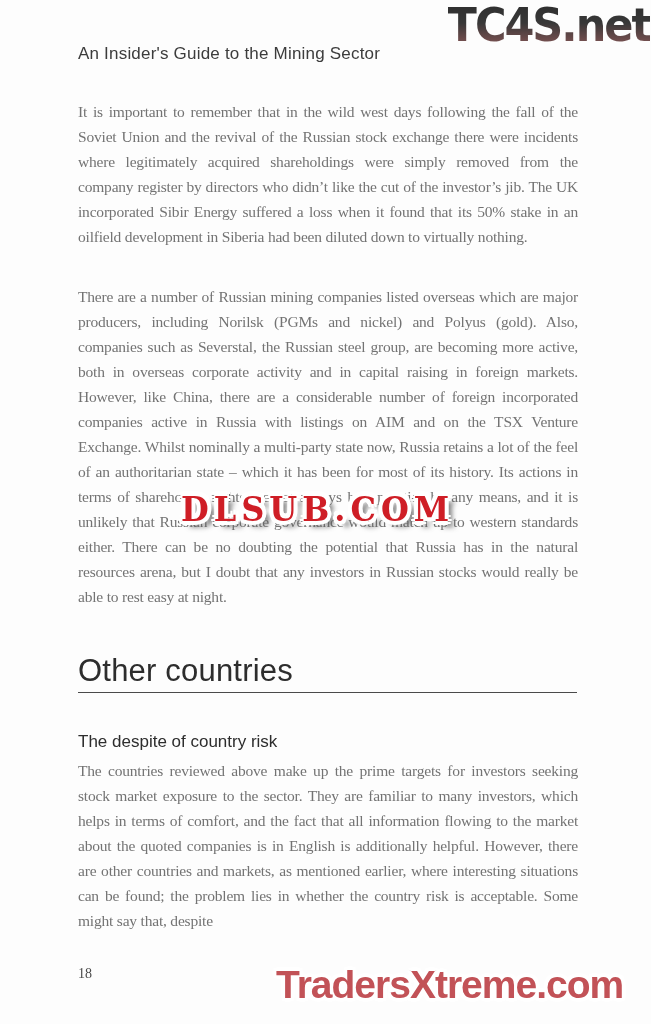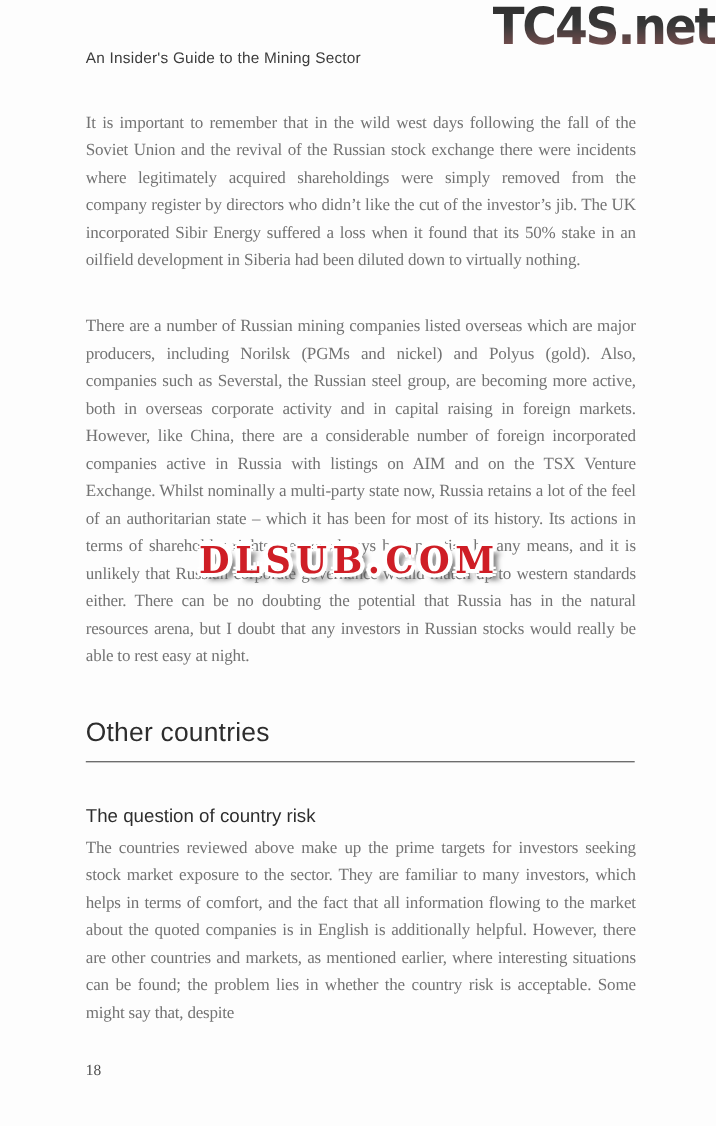--- a/index.html
+++ b/index.html
@@ -15,21 +15,21 @@
     background: #fdfdfd;
     overflow: hidden;
   }
 
   
   .running-title {
     position: absolute;
     left: 78px;
     top: 44px;
     font-family: "Liberation Sans", sans-serif;
-    font-size: 14px;
+    font-size: 17px;
     letter-spacing: 0.2px;
     color: #3c3c3c;
   }
   .tc4s-logo {
     position: absolute;
     right: 1px;
     top: 1px;
     font-family: "DejaVu Sans", sans-serif;
     font-weight: bold;
     font-size: 43px;
@@ -61,21 +61,21 @@
   .par-3 { top: 758px; }
 
   
   .section-heading {
     position: absolute;
     left: 78px;
     top: 653px;
     margin: 0;
     font-family: "Liberation Sans", sans-serif;
     font-weight: normal;
-    font-size: 24px;
+    font-size: 31px;
     color: #2d2d2d;
     letter-spacing: 0.2px;
   }
   .section-rule {
     position: absolute;
     left: 78px;
     top: 692px;
     width: 499px;
     height: 0;
     border: none;
@@ -153,22 +153,23 @@
   <div class="tc4s-logo">TC4S.net</div>
 
   <p class="body-par par-1">It is important to remember that in the wild west days following the fall of the Soviet Union and the revival of the Russian stock exchange there were incidents where legitimately acquired shareholdings were simply removed from the company register by directors who didn’t like the cut of the investor’s jib. The UK incorporated Sibir Energy suffered a loss when it found that its 50% stake in an oilfield development in Siberia had been diluted down to virtually nothing.</p>
 
   <p class="body-par par-2">There are a number of Russian mining companies listed overseas which are major producers, including Norilsk (PGMs and nickel) and Polyus (gold). Also, companies such as Severstal, the Russian steel group, are becoming more active, both in overseas corporate activity and in capital raising in foreign markets. However, like China, there are a considerable number of foreign incorporated companies active in Russia with listings on AIM and on the TSX Venture Exchange. Whilst nominally a multi-party state now, Russia retains a lot of the feel of an authoritarian state – which it has been for most of its history. Its actions in terms of shareholder rights are not always best practice by any means, and it is unlikely that Russian corporate governance would match up to western standards either. There can be no doubting the potential that Russia has in the natural resources arena, but I doubt that any investors in Russian stocks would really be able to rest easy at night.</p>
 
   <h1 class="section-heading">Other countries</h1>
 
   <hr class="section-rule">
 
-  <h2 class="subsection-heading">The question of country risk</h2>
+  <h2 class="subsection-heading">The despite of country risk</h2>
 
   <p class="body-par par-3">The countries reviewed above make up the prime targets for investors seeking stock market exposure to the sector. They are familiar to many investors, which helps in terms of comfort, and the fact that all information flowing to the market about the quoted companies is in English is additionally helpful. However, there are other countries and markets, as mentioned earlier, where interesting situations can be found; the problem lies in whether the country risk is acceptable. Some might say that, despite</p>
 
   <div class="dlsub-watermark">DLSUB.COM</div>
 
+  <div class="tradersxtreme-watermark">TradersXtreme.com</div>
 
   <span class="page-number">18</span>
 
 </div>
 
 </body></html>

